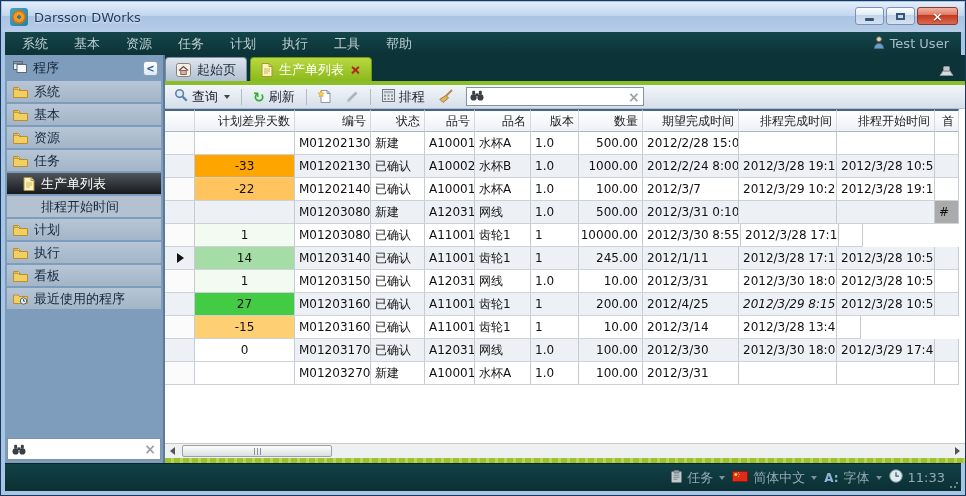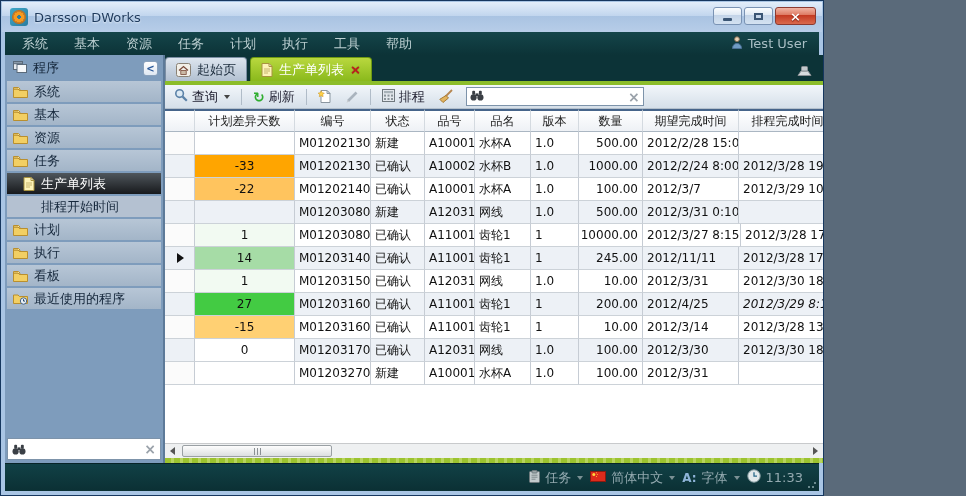--- a/index.html
+++ b/index.html
@@ -1,19 +1,19 @@
 <!DOCTYPE html>
 <html><head>
 <meta charset="utf-8">
 <style>
   * { box-sizing: border-box; margin: 0; padding: 0; }
   html,body { background:#5a6a7a; }
   body { font-family:"DejaVu Sans", sans-serif; }
 
-  .win { position:relative; width:824px; height:496px; background:#a9c5e4;
+  .win { position:relative; width:966px; height:496px; background:#a9c5e4;
          border:1px solid #16375f; overflow:hidden; }
 
   
   .titlebar { position:absolute; top:1px; left:1px; right:1px; height:30px;
     background:linear-gradient(#e3eefa, #c2d6ee 45%, #a9c3e2 46%, #b7cde8);
     display:flex; align-items:center; padding:0 6px; }
   .app-icon { width:18px; height:18px; border-radius:3px; margin:0 6px 0 2px;
     background:linear-gradient(135deg,#3fa8c8,#2a7ca0); position:relative; flex:none;}
   .app-icon::before { content:""; position:absolute; left:3px; top:3px; width:12px; height:12px;
     border-radius:50%; background:radial-gradient(circle at 50% 50%, #2a7ca0 0 2px, #f59a1f 2px 5px, #e07b10 5px);
@@ -80,21 +80,21 @@
     align-items:center; gap:4px; padding:0 3px; margin-left:4px;}
   .tsearch input { flex:1; border:none; outline:none; font-size:12px; min-width:10px; background:transparent;}
   .newdoc { position:relative; }
 
   
   .gridwrap { flex:1; overflow:hidden; background:#fff; position:relative;}
   .grow { display:flex; }
   .gcell { flex:none; border-right:1px solid #c6ccd4; border-bottom:1px solid #ccd2d8;
     font-size:12px; color:#111; padding:0 4px; display:flex; align-items:center; overflow:hidden; white-space:nowrap;}
   .ghead .gcell { background:linear-gradient(#ffffff,#eef1f5); border-top:2px solid #46648a;
-    border-bottom:1px solid #aab6c2; border-right:1px solid #d4dae0; color:#222; justify-content:center; height:23px;}
+    border-bottom:1px solid #aab6c2; border-right:1px solid #d4dae0; color:#222; justify-content:flex-end; height:23px;}
   .grow.data .gcell { height:23px; }
   .grow.alt .gcell { background:#edf1f6; }
   .gcell.al-right { justify-content:flex-end; }
   .gcell.al-center { justify-content:center; }
   .gcell.indicator { background:#fbfbfb; border-right:1px solid #c6ccd4; }
   .sel-arrow { width:0; height:0; border-top:5px solid transparent; border-bottom:5px solid transparent;
     border-left:7px solid #111; margin-left:2px;}
 
   
   .hscroll { height:15px; flex:none; background:#eef0f1; border-top:1px solid #c8cacc;
@@ -550,21 +550,21 @@
               <div class="gcell al-left" style="width: 56px;">
                 <span>齿轮1</span>
               </div>
               <div class="gcell al-left" style="width: 48px;">
                 <span>1</span>
               </div>
               <div class="gcell al-right" style="width: 64px;">
                 <span>10000.00</span>
               </div>
               <div class="gcell al-left" style="width: 98px;">
-                <span>2012/3/27 8:15</span>
+                <span>2012/3/30 8:55</span>
               </div>
               <div class="gcell al-left" style="width: 98px;">
                 <span>2012/3/28 17:13</span>
               </div>
               <div class="gcell al-left" style="width: 24px;"></div>
             </div>
             <div class="grow data alt">
               <div class="gcell al-center indicator" style="width: 30px;">
                 <span class="sel-arrow"></span>
               </div>
@@ -583,21 +583,21 @@
               <div class="gcell al-left" style="width: 56px;">
                 <span>齿轮1</span>
               </div>
               <div class="gcell al-left" style="width: 48px;">
                 <span>1</span>
               </div>
               <div class="gcell al-right" style="width: 64px;">
                 <span>245.00</span>
               </div>
               <div class="gcell al-left" style="width: 96px;">
-                <span>2012/11/11</span>
+                <span>2012/1/11</span>
               </div>
               <div class="gcell al-left" style="width: 98px;">
                 <span>2012/3/28 17:13</span>
               </div>
               <div class="gcell al-left" style="width: 98px;">
                 <span>2012/3/28 10:52</span>
               </div>
               <div class="gcell al-left" style="width: 24px;"></div>
             </div>
             <div class="grow data">

